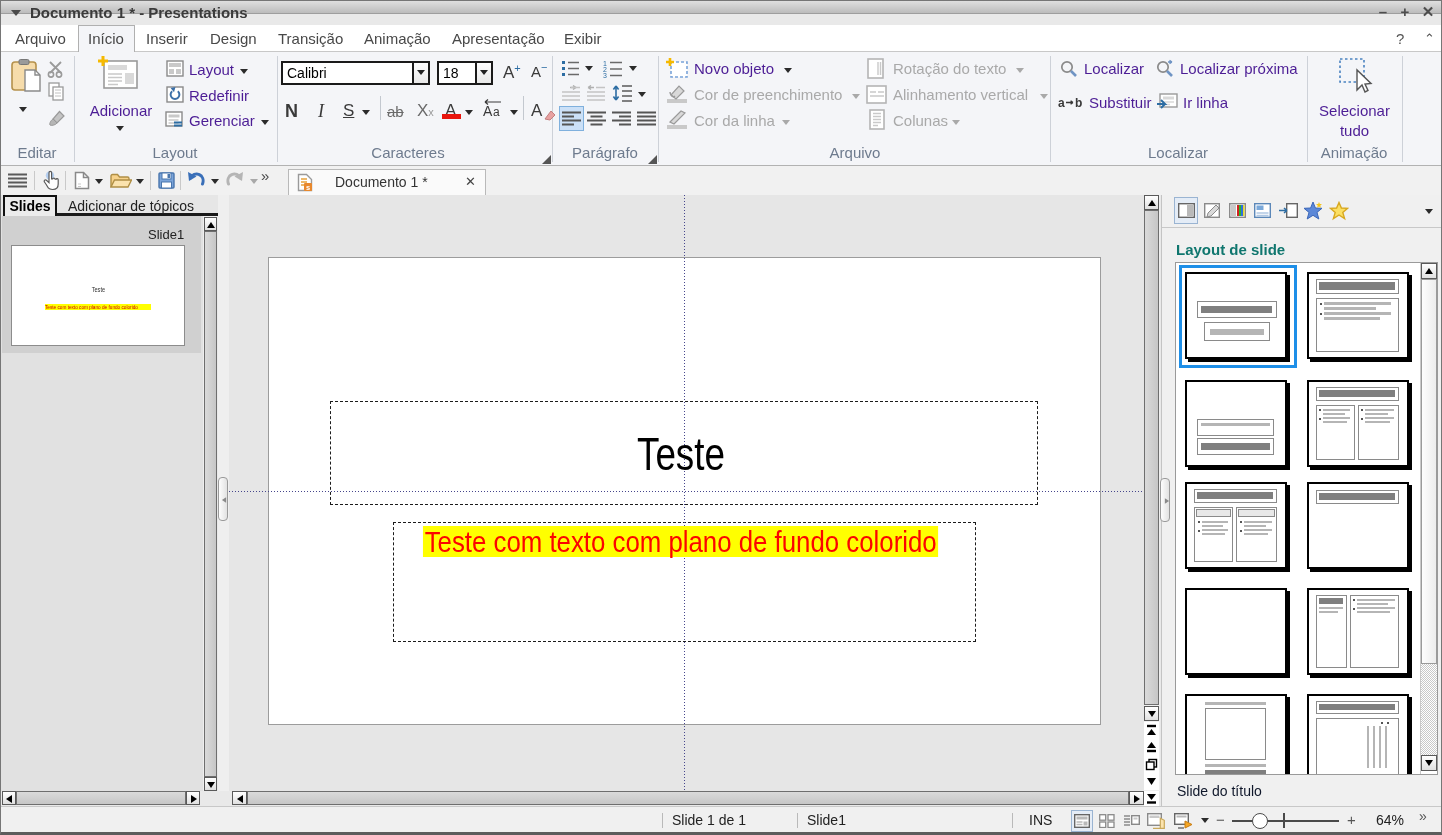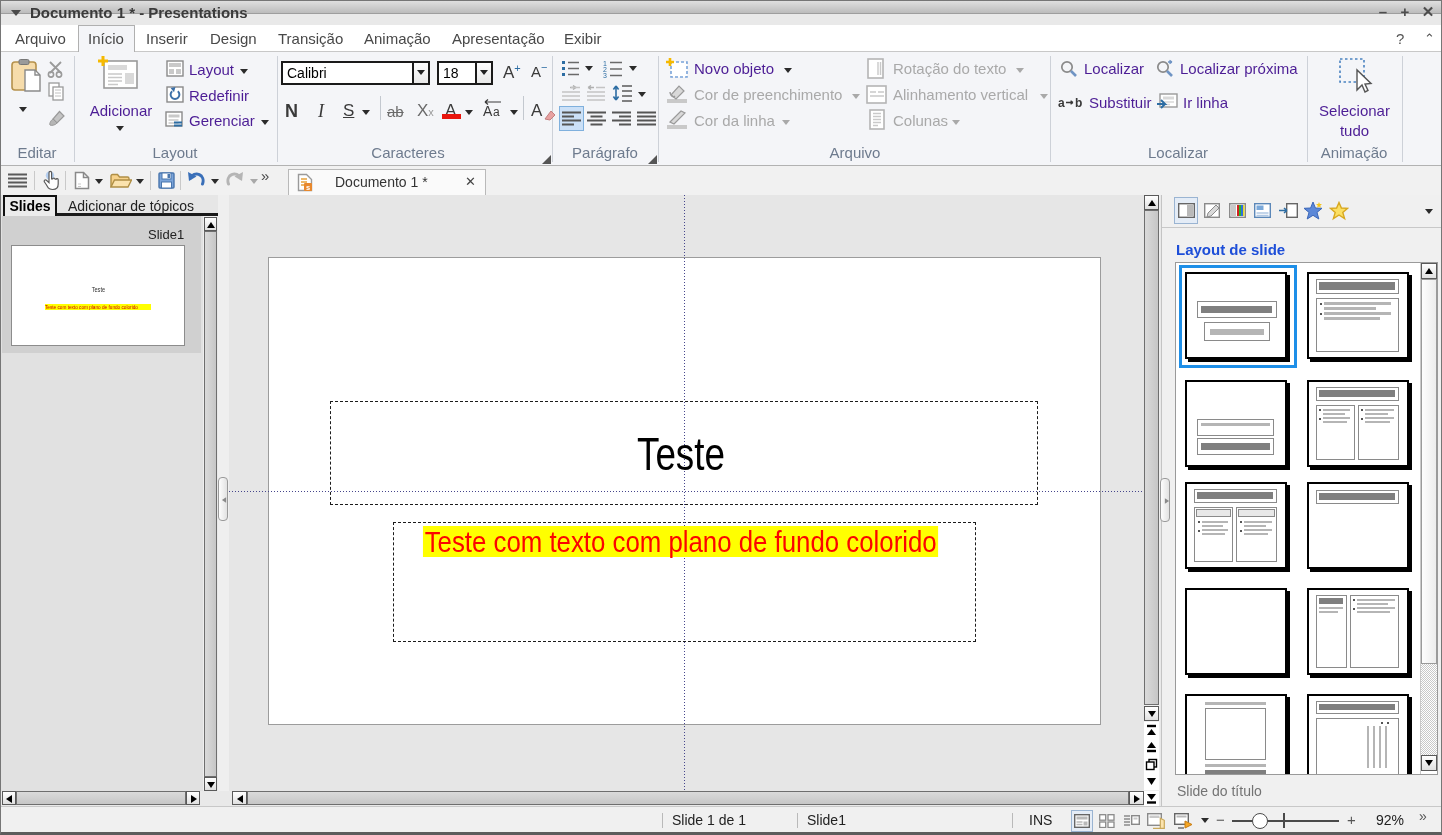--- a/index.html
+++ b/index.html
@@ -49,28 +49,28 @@
 #slide { position:absolute; left:50px; top:62px; width:833px; height:468px; background:#fff; border:1px solid #9c9c9c; }
 .dashbox { position:absolute; border:1px dashed #1c1c1c; }
 #vguide { position:absolute; left:466px; top:0; width:1px; height:596px;
   background-image:linear-gradient(#46468c 30%, transparent 30%); background-size:1px 3px; }
 #hguide { position:absolute; left:11px; top:296px; width:915px; height:1px;
   background-image:linear-gradient(90deg,#46468c 30%, transparent 30%); background-size:3px 1px; }
 #cvscroll { left:1144px; top:195px; width:16px; height:596px; background:#efefef; }
 #chscroll { left:232px; top:791px; width:912px; height:15px; }
 #sidebar { left:1161px; top:195px; width:281px; height:611px; background:#f0f0f0; border-left:1px solid #c4c4c4; }
 #sbicons { position:absolute; left:0; top:0; width:281px; height:33px; border-bottom:1px solid #c8c8c8; }
-#sbtitle { position:absolute; left:14px; top:46px; font-size:15px; font-weight:bold; color:#1d4ed8; }
+#sbtitle { position:absolute; left:14px; top:46px; font-size:15px; font-weight:bold; color:#0f766e; }
 #layoutpanel { position:absolute; left:13px; top:67px; width:263px; height:513px; background:#fff; border:1px solid #9a9a9a; overflow:hidden; }
 .lcard { position:absolute; width:102px; height:87px; background:#fff; border:2px solid #000; box-shadow:3px 3px 0 #000; }
 .gbar { position:absolute; background:#7f7f7f; }
 .lbar { position:absolute; background:#b5b5b5; }
 .obox { position:absolute; border:1px solid #8a8a8a; background:#fff; }
 .bdot { position:absolute; width:2px; height:2px; background:#555; }
-#sbstatus { position:absolute; left:0px; top:580px; width:281px; height:31px; font-size:14px; color:#737373; }
+#sbstatus { position:absolute; left:0px; top:580px; width:281px; height:31px; font-size:14px; color:#0f172a; }
 #statusbar { left:0; top:806px; width:1442px; height:27px; background:#f0f0f0; border-top:1px solid #c8c8c8; font-size:14px; color:#222; }
 #winborder { left:0; top:0; width:1442px; height:835px; border:1px solid #767676; border-bottom:3px solid #5c5c5c; pointer-events:none; z-index:99; }
 .sdiv { position:absolute; top:6px; width:1px; height:15px; background:#b9b9b9; }
 .icon { position:absolute; }
 .handle { position:absolute; width:10px; height:44px; background:linear-gradient(90deg,#fdfdfd,#e2e2e2); border:1px solid #9a9a9a; border-radius:4px; z-index:5; }
 </style>
 </head>
 <body>
 <div class="abs" id="titlebar">
   <div class="tri"></div>
@@ -665,17 +665,17 @@
     <rect x="2.5" y="2.5" width="10" height="2" fill="#b9b9b9"></rect>
     <path d="M4 15 h6" stroke="#666" stroke-width="1.4"></path>
     <path d="M11 8 L18 11.5 L11 15 z" fill="#f5a623" stroke="#c87d14" stroke-width="1"></path>
   </svg>
   <div class="dar" style="left:1201px; top:11px;"></div>
   <div style="position:absolute; left:1216px; top:4px; color:#555; font-size:15px;">−</div>
   <div style="position:absolute; left:1232px; top:13px; width:107px; height:1.5px; background:#4a4a4a;"></div>
   <div style="position:absolute; left:1283px; top:6px; width:2px; height:15px; background:#4a4a4a;"></div>
   <div style="position:absolute; left:1252px; top:6px; width:16px; height:16px; border:1.5px solid #4a4a4a; border-radius:50%; background:#fff;"></div>
   <div style="position:absolute; left:1347px; top:4px; color:#555; font-size:15px;">+</div>
-  <span style="position:absolute; left:1376px; top:5px;">92%</span>
+  <span style="position:absolute; left:1376px; top:5px;">64%</span>
   <span style="position:absolute; left:1419px; top:1px; color:#555;">»</span>
 </div>
 
 <div class="abs" id="winborder"></div>
 
 </body></html>

